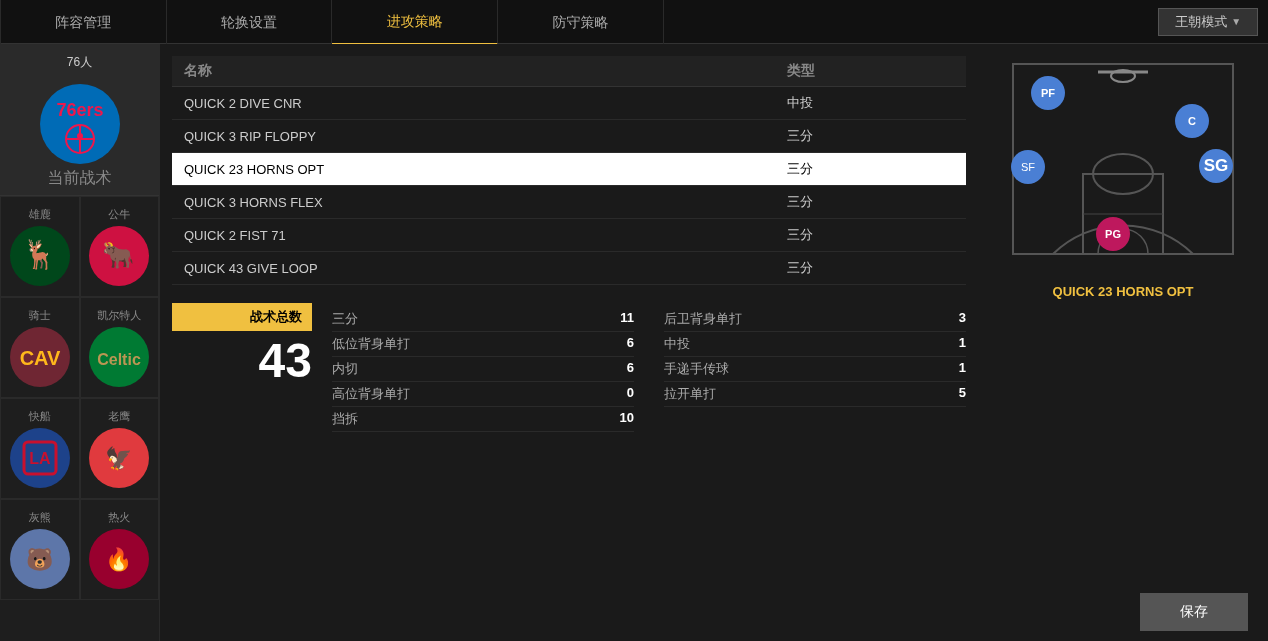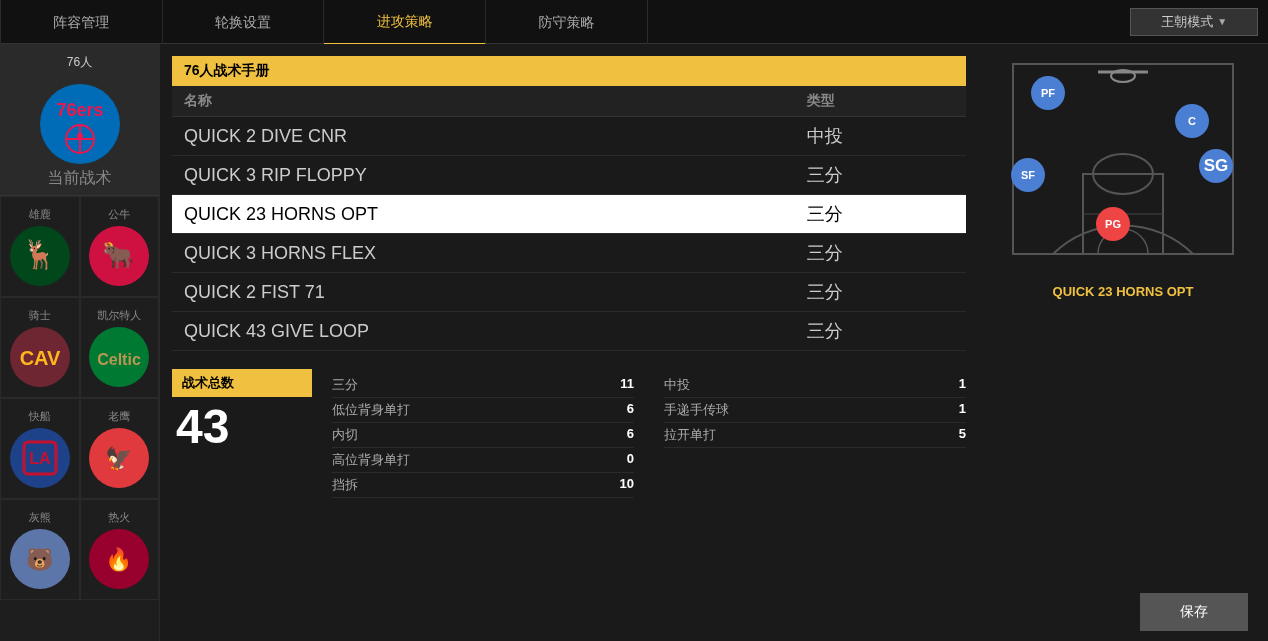--- a/index.html
+++ b/index.html
@@ -37,21 +37,21 @@
     .nav-right {
       display: flex;
       align-items: center;
       padding-right: 10px;
       gap: 6px;
     }
     .dynasty-btn {
       background: #333;
       color: #ccc;
       border: 1px solid #555;
-      padding: 4px 30px;
+      padding: 4px 16px;
       font-size: 13px;
       cursor: pointer;
       display: flex;
       align-items: center;
       gap: 4px;
     }
     .dynasty-arrow { font-size: 10px; color: #aaa; }
 
     
     .main {
@@ -134,35 +134,36 @@
     .playbook-table th {
       background: #222;
       color: #888;
       font-size: 14px;
       padding: 6px 12px;
       text-align: left;
       border-bottom: 1px solid #333;
     }
     .playbook-table td {
       padding: 7px 12px;
-      font-size: 18px;
+      font-size: 13px;
       color: #ccc;
       border-bottom: 1px solid #2a2a2a;
     }
     .playbook-table tr.selected td {
       background: #fff;
       color: #000;
     }
 
     
     .stats-section {
       margin-top: 18px;
       display: flex;
       gap: 20px;
       align-items: flex-start;
+      text-align: right;
     }
     .stats-left {
       min-width: 140px;
     }
     .stats-header {
       background: #f0c040;
       color: #000;
       font-size: 13px;
       font-weight: bold;
       padding: 5px 10px;
@@ -350,21 +351,20 @@
             <text x="30" y="38" text-anchor="middle" fill="#f9a01b" font-size="22">🔥</text>
           </svg>
         </div>
       </div>
     </div>
   </div>
 
   <div class="content" style="position:relative;">
 
     <div>
-      <div class="playbook-header">76人战术手册</div>
       <table class="playbook-table">
         <thead>
           <tr>
             <th>名称</th>
             <th>类型</th>
           </tr>
         </thead>
         <tbody id="playbook-tbody">
         <tr>
               <td>QUICK 2 DIVE CNR</td>
@@ -417,20 +417,24 @@
               <span>高位背身单打</span>
               <span class="stat-value">0</span>
             </div>
             <div class="stat-row">
               <span>挡拆</span>
               <span class="stat-value">10</span>
             </div>
           </div>
           <div style="display: flex; flex-direction: column; min-width: 180px;">
             <div class="stat-row">
+              <span>后卫背身单打</span>
+              <span class="stat-value">3</span>
+            </div>
+            <div class="stat-row">
               <span>中投</span>
               <span class="stat-value">1</span>
             </div>
             <div class="stat-row">
               <span>手递手传球</span>
               <span class="stat-value">1</span>
             </div>
             <div class="stat-row">
               <span>拉开单打</span>
               <span class="stat-value">5</span>
@@ -461,25 +465,25 @@
 
       <path d="M 105 200 A 25 25 0 0 1 155 200" fill="none" stroke="#555" stroke-width="1.5"></path>
     </svg>
 
     <div style="position:relative; width:260px; height:220px; margin-top:-220px;">
 
       <div style="position:absolute; left:38px; top:22px; width:34px; height:34px; border-radius:50%; background:#4a7fd4; display:flex; align-items:center; justify-content:center; font-size:11px; font-weight:bold; color:#fff;">PF</div>
 
       <div style="position:absolute; left:182px; top:50px; width:34px; height:34px; border-radius:50%; background:#4a7fd4; display:flex; align-items:center; justify-content:center; font-size:11px; font-weight:bold; color:#fff;">C</div>
 
-      <div style="position:absolute; left:18px; top:104px; width:34px; height:34px; border-radius:50%; background:#4a7fd4; display:flex; align-items:center; justify-content:center; font-size:11px; font-weight:bold; color:#fff;">SF</div>
+      <div style="position:absolute; left:18px; top:96px; width:34px; height:34px; border-radius:50%; background:#4a7fd4; display:flex; align-items:center; justify-content:center; font-size:11px; font-weight:normal; color:#fff;">SF</div>
 
       <div style="position:absolute; left:206px; top:95px; width:34px; height:34px; border-radius:50%; background:#4a7fd4; display:flex; align-items:center; justify-content:center; font-size:17px; font-weight:bold; color:#fff;">SG</div>
 
-      <div style="position:absolute; left:103px; top:153px; width:34px; height:34px; border-radius:50%; background:#ef4444; display:flex; align-items:center; justify-content:center; font-size:11px; font-weight:bold; color:#fff;">PG</div>
+      <div style="position:absolute; left:103px; top:163px; width:34px; height:34px; border-radius:50%; background:#be185d; display:flex; align-items:center; justify-content:center; font-size:11px; font-weight:bold; color:#fff;">PG</div>
     </div>
 
     <div class="court-label" style="margin-top:10px;">QUICK 23 HORNS OPT</div>
   </div>
 
 </div>
 
 <div class="bottom-bar">
   <button class="save-btn">保存</button>
 </div>

